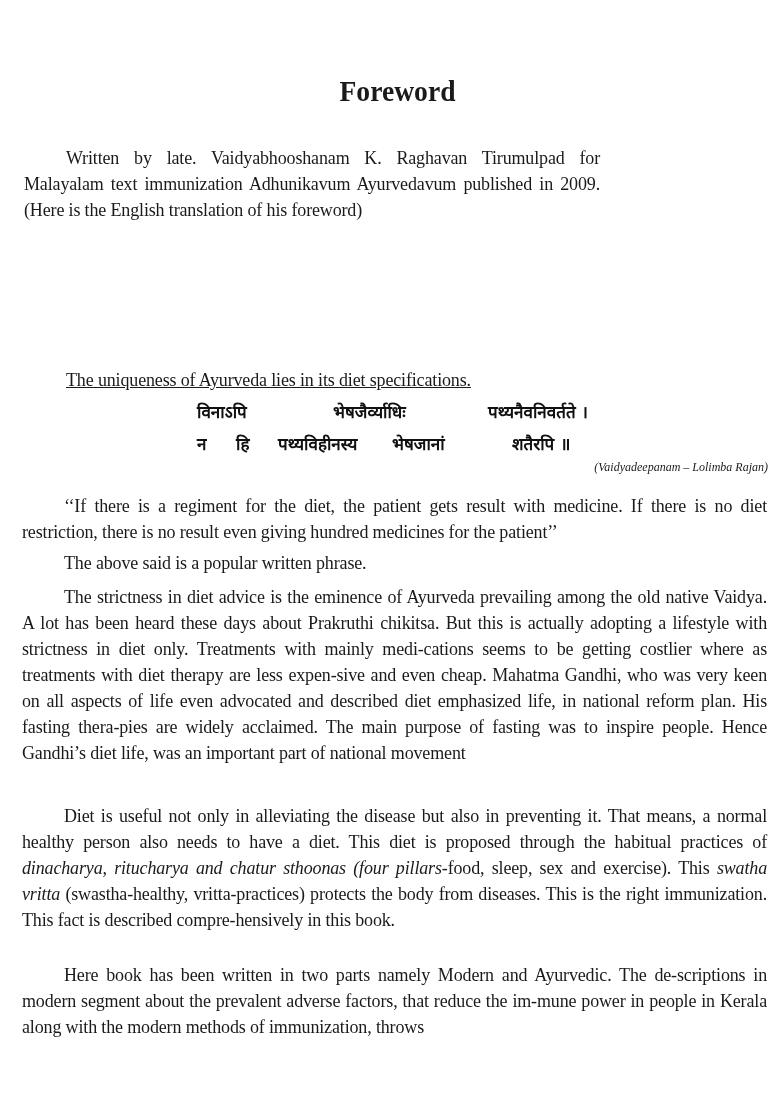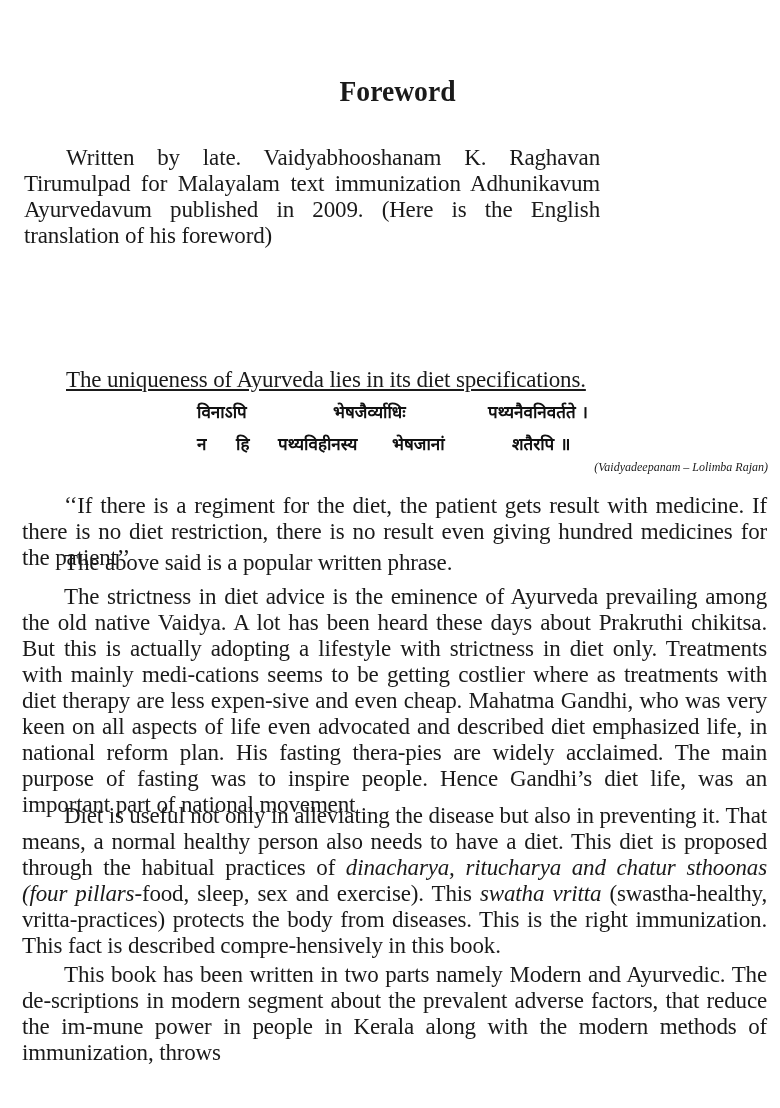--- a/index.html
+++ b/index.html
@@ -8,21 +8,21 @@
     font-family: "Liberation Serif", "DejaVu Serif", serif;
     color: #1a1a1a;
   }
   .page { position: absolute; left: 0; top: 0; width: 780px; height: 1108px; }
   .title {
     position: absolute; top: 74px; left: 0; width: 795px; text-align: center;
     font-size: 30px; font-weight: bold; letter-spacing: 0px;
     transform: scaleX(0.92);
   }
   .para {
-    position: absolute; font-size: 23px; line-height: 26px;
+    position: absolute; font-size: 18px; line-height: 26px;
     text-align: justify; text-align-last: left; margin: 0;
     letter-spacing: -0.15px;
   }
   .indent { text-indent: 42px; }
   .block1 { left: 24px; top: 145px; width: 576px; }
   .block2 { left: 24px; top: 230px; width: 576px; }
   .block3 { left: 24px; top: 367px; width: 576px; text-decoration: underline; }
   .wide { left: 22px; width: 745px; }
   .block4 { top: 493px; }
   .block5 { top: 550px; }
@@ -67,14 +67,14 @@
     <span class="verse v2e">शतैरपि ॥</span>
     <span class="cite">(Vaidyadeepanam – Lolimba Rajan)</span>
   </div>
 
   <p class="para indent wide block4">‘‘If there is a regiment for the diet, the patient gets result with medicine. If there is no diet restriction, there is no result even giving hundred medicines for the patient’’</p>
   <p class="para indent wide block5">The above said is a popular written phrase.</p>
   <p class="para indent wide block6">The strictness in diet advice is the eminence of Ayurveda prevailing among the old native Vaidya. A lot has been heard these days about Prakruthi chikitsa. But this is actually adopting a lifestyle with strictness in diet only. Treatments with mainly medi-cations seems to be getting costlier where as treatments with diet therapy are less expen-sive and even cheap. Mahatma Gandhi, who was very keen on all aspects of life even advocated and described diet emphasized life, in national reform plan. His fasting thera-pies are widely acclaimed. The main purpose of fasting was to inspire people. Hence Gandhi’s diet life, was an important part of national movement</p>
 
   <p class="para indent wide block7"><span>Diet is useful not only in alleviating the disease but also in preventing it. That means, a normal healthy person also needs to have a diet. This diet is proposed through the habitual practices of </span><i>dinacharya, ritucharya and chatur sthoonas (four pillars</i><span>-food, sleep, sex and exercise). This </span><i>swatha vritta</i><span> (swastha-healthy, vritta-practices) protects the body from diseases. This is the right immunization. This fact is described compre-hensively in this book.</span></p>
 
-  <p class="para indent wide block8">This book has been written in two parts namely Modern and Ayurvedic. The de-scriptions in modern segment about the prevalent adverse factors, that reduce the im-mune power in people in Kerala along with the modern methods of immunization, throws</p>
+  <p class="para indent wide block8">Here book has been written in two parts namely Modern and Ayurvedic. The de-scriptions in modern segment about the prevalent adverse factors, that reduce the im-mune power in people in Kerala along with the modern methods of immunization, throws</p>
 </div>
 
 </body></html>

